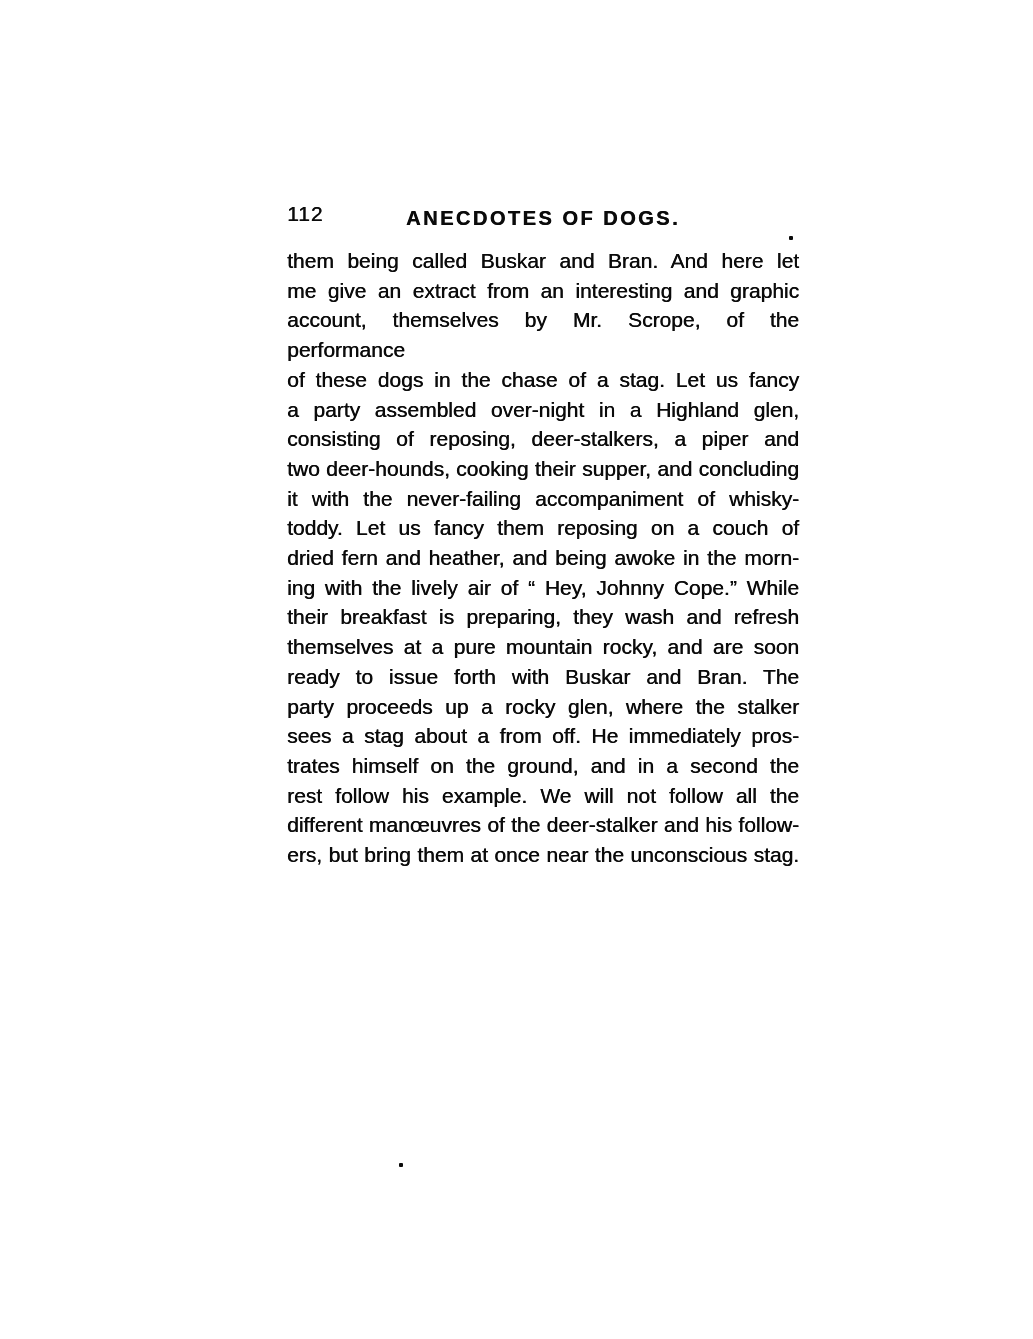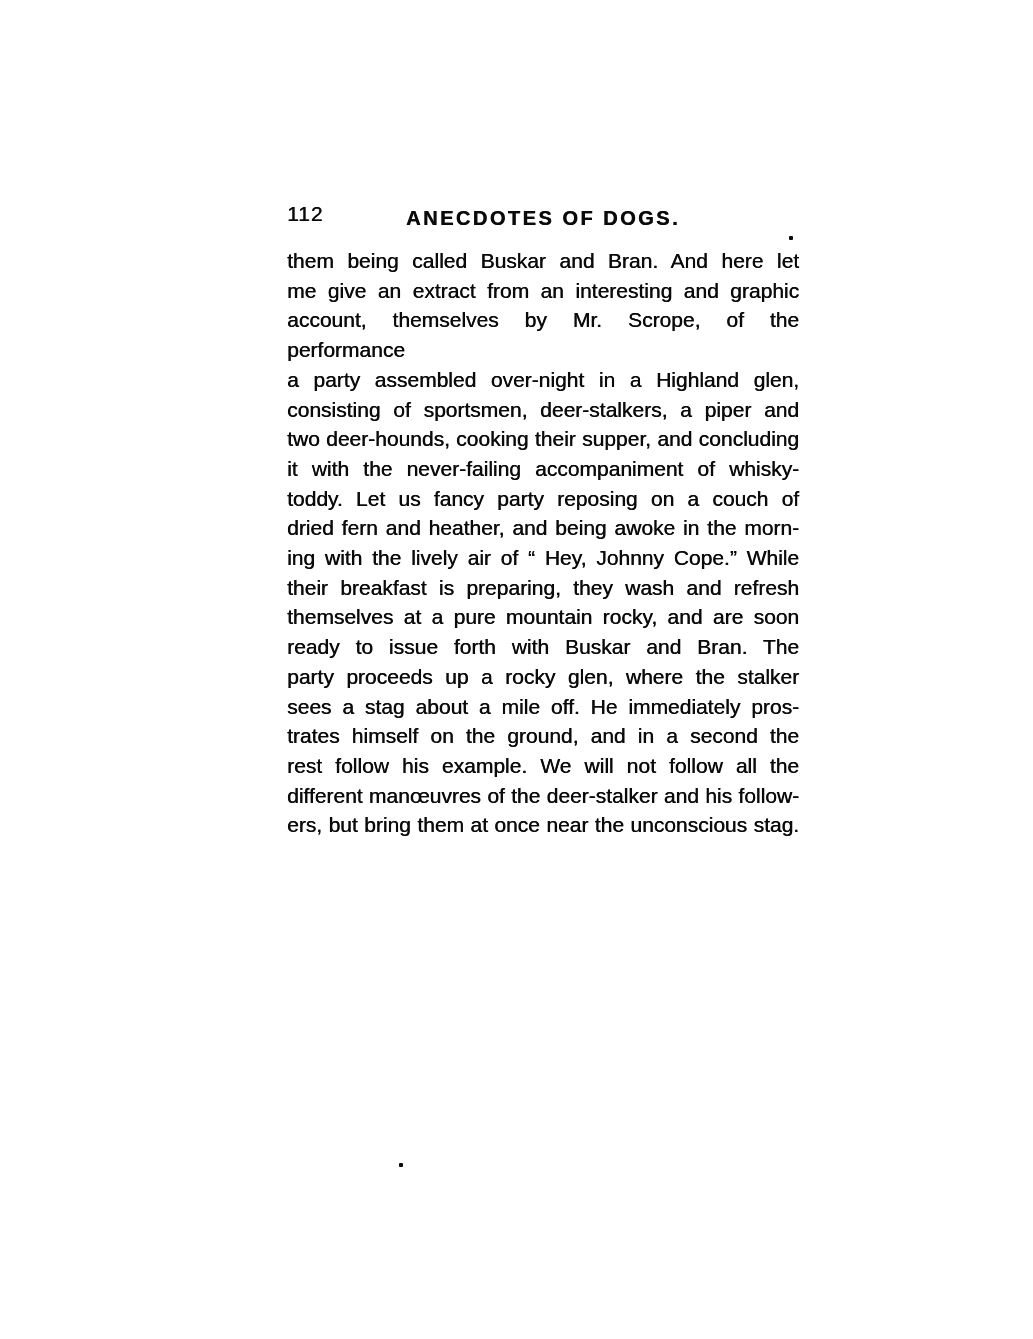--- a/index.html
+++ b/index.html
@@ -73,32 +73,33 @@
 
   <div class="header">
     <span class="page-number">112</span>
     <span class="running-title">ANECDOTES OF DOGS.</span>
   </div>
 
   <div class="body-text">
     <div class="text-line">them being called Buskar and Bran. And here let</div>
     <div class="text-line">me give an extract from an interesting and graphic</div>
     <div class="text-line">account, themselves by Mr. Scrope, of the performance</div>
+    <div class="text-line">of these dogs in the chase of a stag. Let us fancy</div>
     <div class="text-line">a party assembled over-night in a Highland glen,</div>
-    <div class="text-line">consisting of sportsmen, deer-stalkers, a piper and</div>
+    <div class="text-line">consisting of reposing, deer-stalkers, a piper and</div>
     <div class="text-line">two deer-hounds, cooking their supper, and concluding</div>
     <div class="text-line">it with the never-failing accompaniment of whisky-</div>
-    <div class="text-line">toddy. Let us fancy party reposing on a couch of</div>
+    <div class="text-line">toddy. Let us fancy them reposing on a couch of</div>
     <div class="text-line">dried fern and heather, and being awoke in the morn-</div>
     <div class="text-line">ing with the lively air of “ Hey, Johnny Cope.” While</div>
     <div class="text-line">their breakfast is preparing, they wash and refresh</div>
     <div class="text-line">themselves at a pure mountain rocky, and are soon</div>
     <div class="text-line">ready to issue forth with Buskar and Bran. The</div>
     <div class="text-line">party proceeds up a rocky glen, where the stalker</div>
-    <div class="text-line">sees a stag about a mile off. He immediately pros-</div>
+    <div class="text-line">sees a stag about a from off. He immediately pros-</div>
     <div class="text-line">trates himself on the ground, and in a second the</div>
     <div class="text-line">rest follow his example. We will not follow all the</div>
     <div class="text-line">different manœuvres of the deer-stalker and his follow-</div>
     <div class="text-line">ers, but bring them at once near the unconscious stag.</div>
 
   </div>
 
   <div class="ink-speck speck-top"></div>
   <div class="ink-speck speck-bottom"></div>
 

